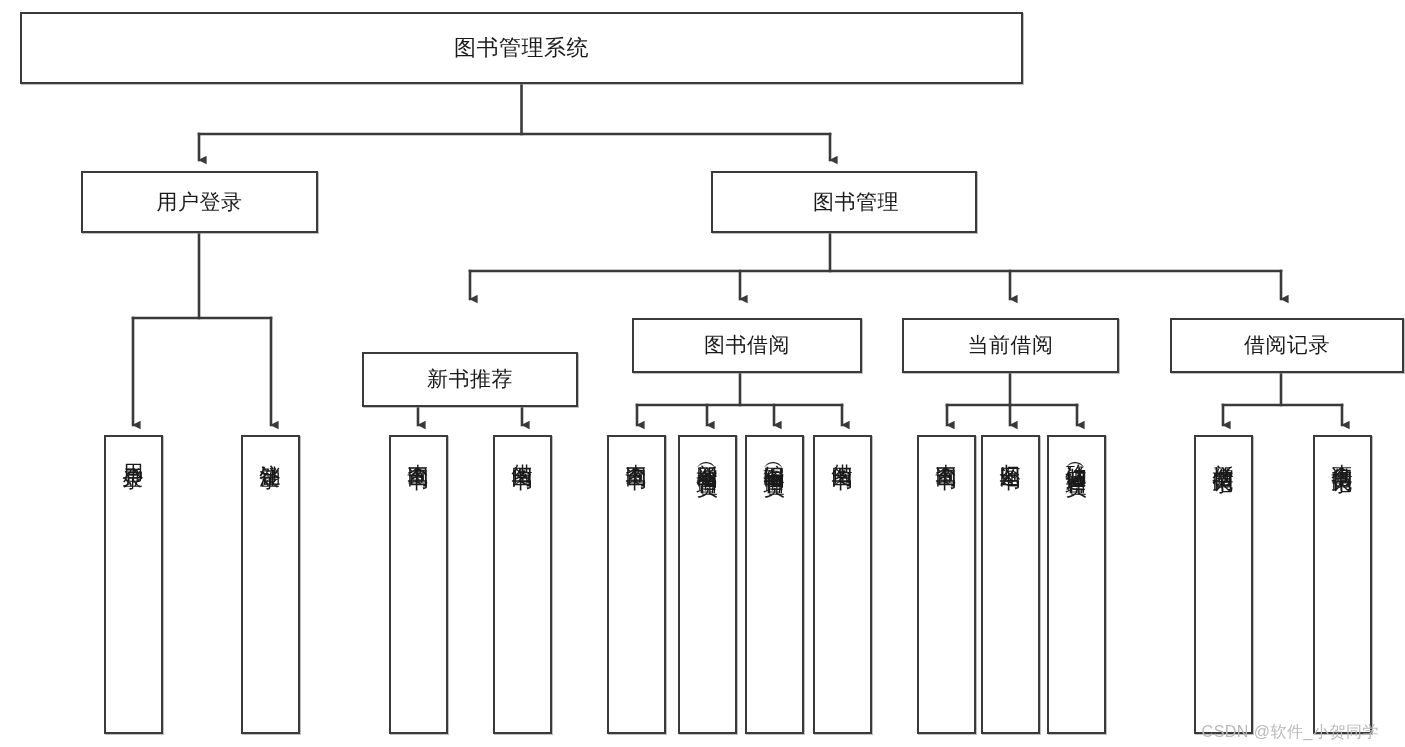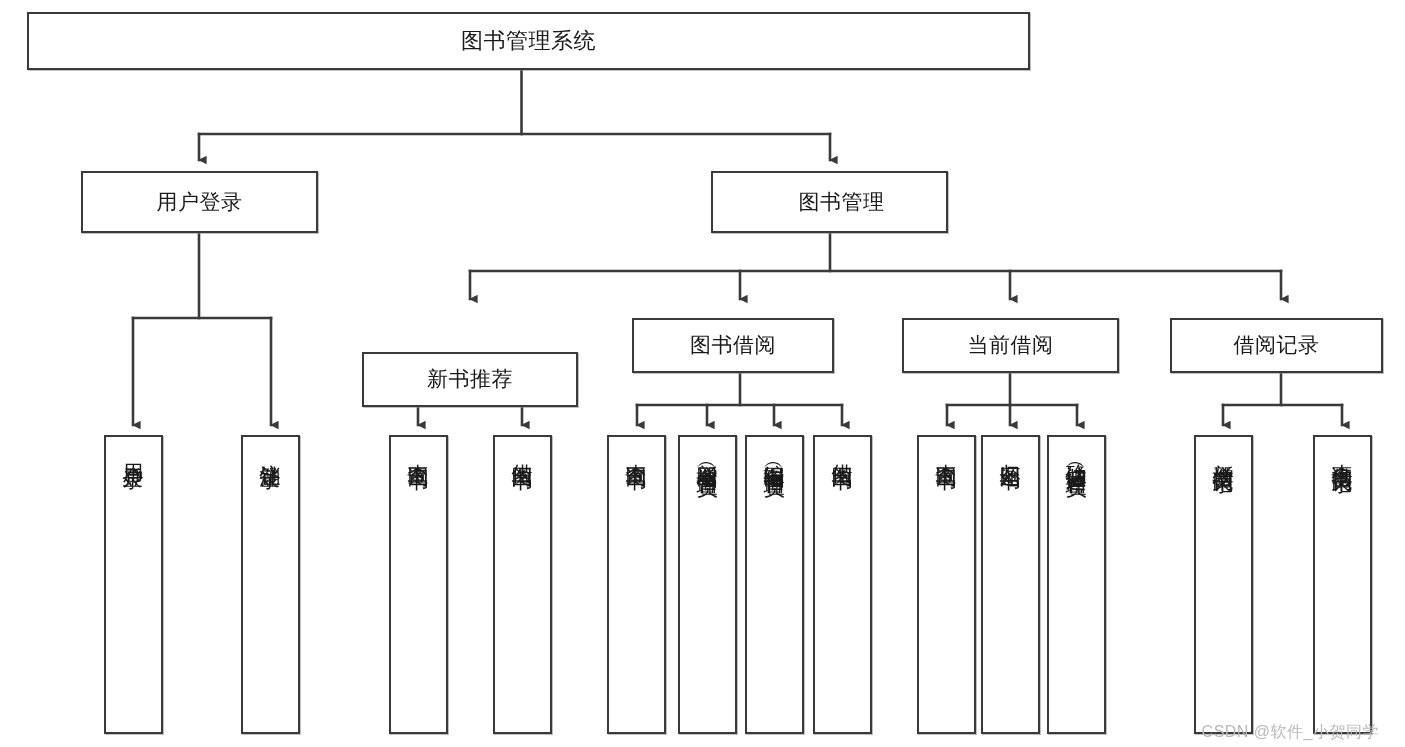--- a/index.html
+++ b/index.html
@@ -104,41 +104,41 @@
       <path d="M1010,405 L1010,425" marker-end="url(#arrowhead)"></path>
       <path d="M1077,405 L1077,425" marker-end="url(#arrowhead)"></path>
 
       <path d="M1281,373 L1281,405"></path>
       <path d="M1223,405 L1342,405"></path>
       <path d="M1223,405 L1223,425" marker-end="url(#arrowhead)"></path>
       <path d="M1342,405 L1342,425" marker-end="url(#arrowhead)"></path>
     </g>
   </svg>
 
-  <div class="node-box node-root" style="left:27px;top:12px;width:1003px;height:58px;">
+  <div class="node-box node-root" style="left:20px;top:12px;width:1003px;height:72px;">
     <span class="node-label">图书管理系统</span>
   </div>
 
   <div class="node-box" style="left:81px;top:171px;width:237px;height:62px;">
     <span class="node-label">用户登录</span>
   </div>
-  <div class="node-box" style="left:711px;top:171px;width:237px;height:62px;padding-left:24px;">
+  <div class="node-box" style="left:711px;top:171px;width:266px;height:62px;padding-left:24px;">
     <span class="node-label">图书管理</span>
   </div>
 
   <div class="node-box" style="left:362px;top:318px;width:216px;height:55px;margin-top:34px;">
     <span class="node-label">新书推荐</span>
   </div>
-  <div class="node-box" style="left:632px;top:318px;width:202px;height:55px;">
+  <div class="node-box" style="left:632px;top:318px;width:230px;height:55px;">
     <span class="node-label">图书借阅</span>
   </div>
   <div class="node-box" style="left:902px;top:318px;width:217px;height:55px;">
     <span class="node-label">当前借阅</span>
   </div>
-  <div class="node-box" style="left:1170px;top:318px;width:213px;height:55px;">
+  <div class="node-box" style="left:1170px;top:318px;width:234px;height:55px;">
     <span class="node-label">借阅记录</span>
   </div>
 
   <div class="node-box node-leaf" style="left:104px;top:435px;width:59px;height:299px;">
     <span class="node-label">用户登录</span>
   </div>
   <div class="node-box node-leaf" style="left:241px;top:435px;width:59px;height:299px;">
     <span class="node-label">注销登录</span>
   </div>
 

